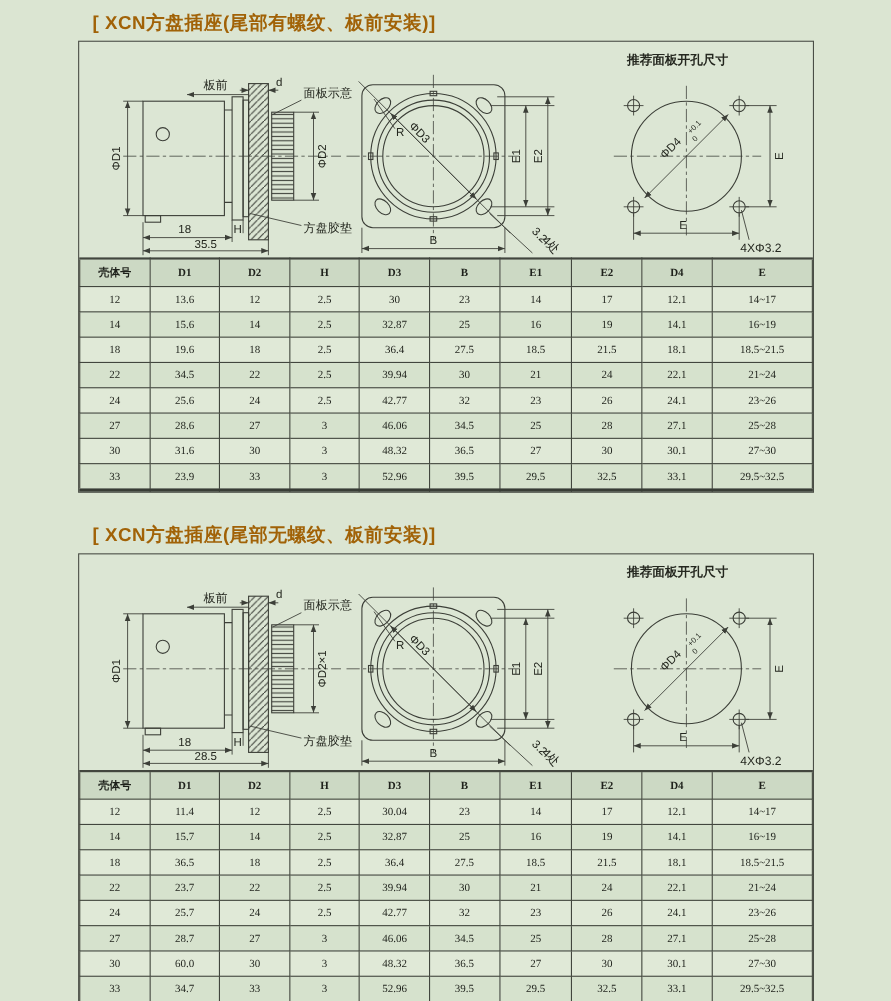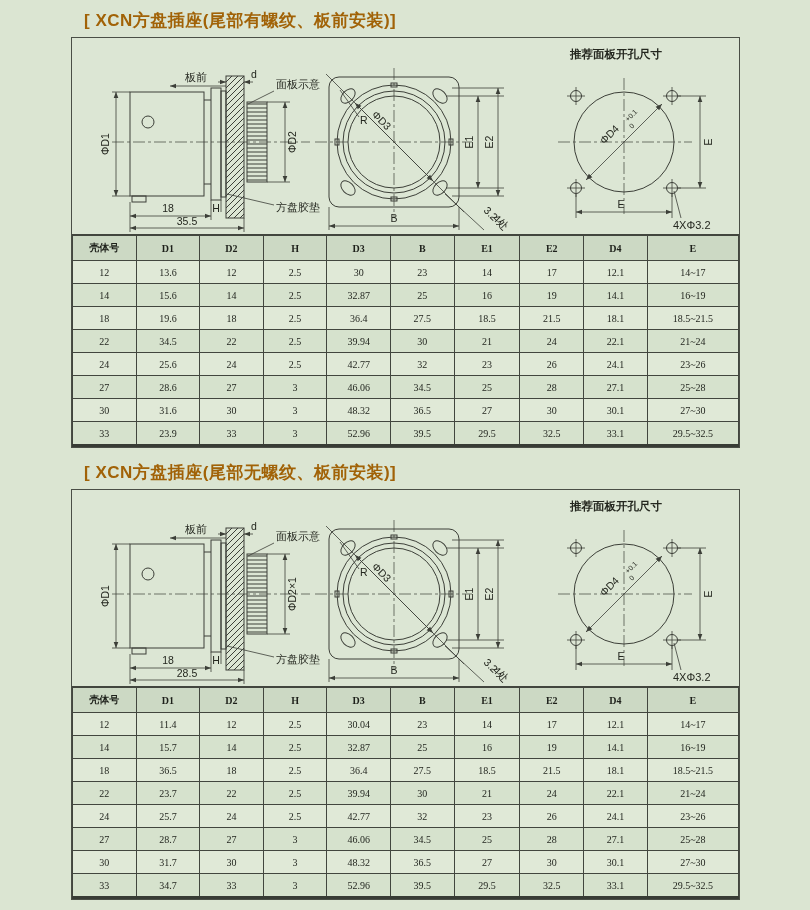--- a/index.html
+++ b/index.html
@@ -10,21 +10,21 @@
     color:#1e211b;
     overflow:hidden;
   }
   .sec-title{
     margin:0 0 5px 84px;
     font-family:"Liberation Sans",sans-serif;
     font-size:17px;font-weight:bold;color:#a16207;
     letter-spacing:0.5px;
   }
   .title-1{padding-top:9px;}
-  .title-2{padding-top:13px;}
+  .title-2{padding-top:27px;}
   .section-box{
     margin-left:71px;width:667px;
     border:1px solid #4a4e46;
     background:#dce6d4;
   }
   svg.drawing{display:block;width:667px;height:196px;}
   table.dim-table{
     width:100%;border-collapse:collapse;table-layout:fixed;
     font-size:10px;
     border-top:2px solid #42463e;
@@ -551,21 +551,21 @@
             <td>3</td>
             <td>46.06</td>
             <td>34.5</td>
             <td>25</td>
             <td>28</td>
             <td>27.1</td>
             <td>25~28</td>
           </tr>
           <tr>
             <td>30</td>
-            <td>31.7</td>
+            <td>60.0</td>
             <td>30</td>
             <td>3</td>
             <td>48.32</td>
             <td>36.5</td>
             <td>27</td>
             <td>30</td>
             <td>30.1</td>
             <td>27~30</td>
           </tr>
           <tr>

